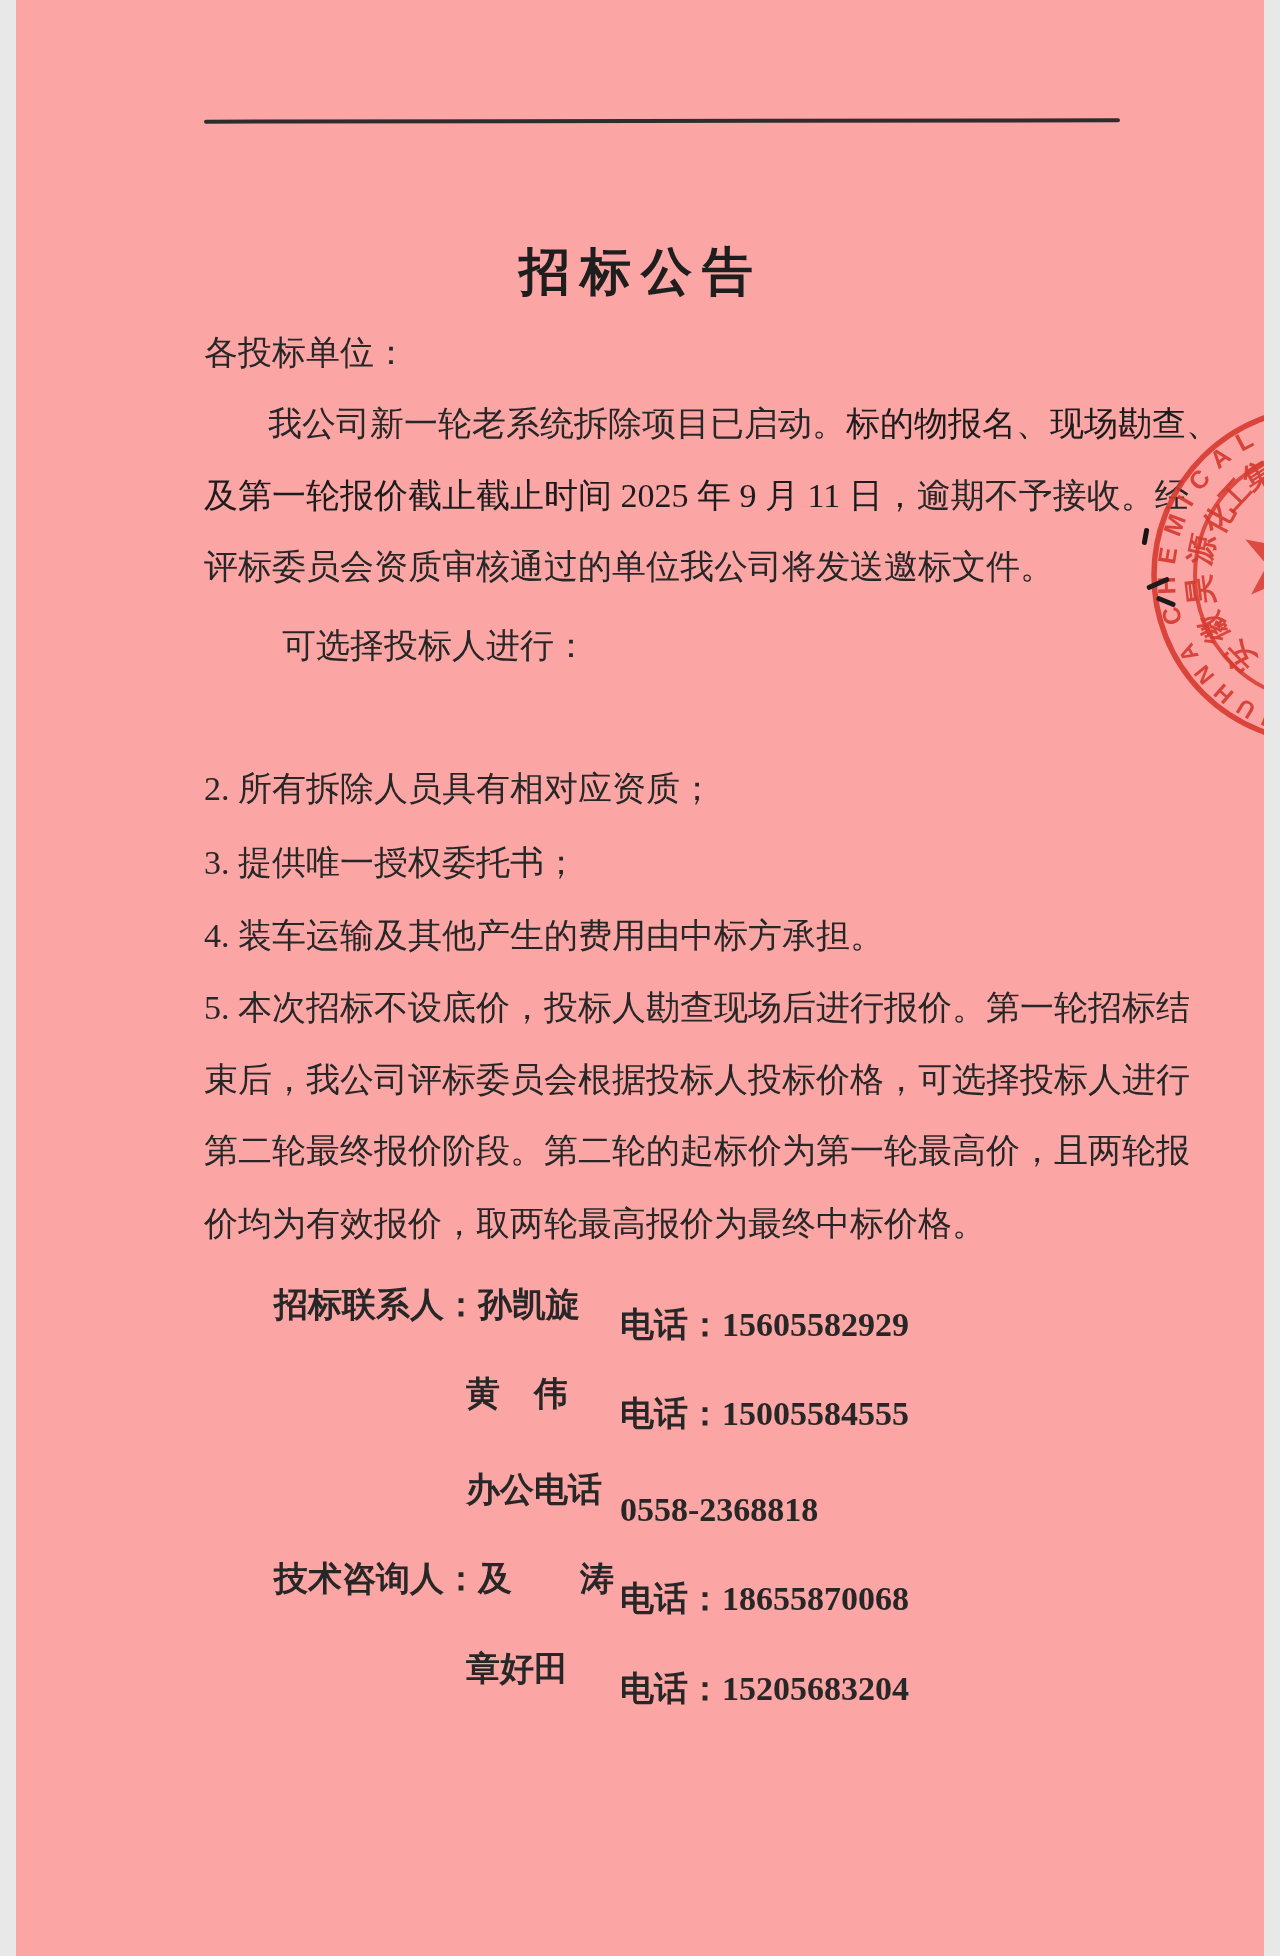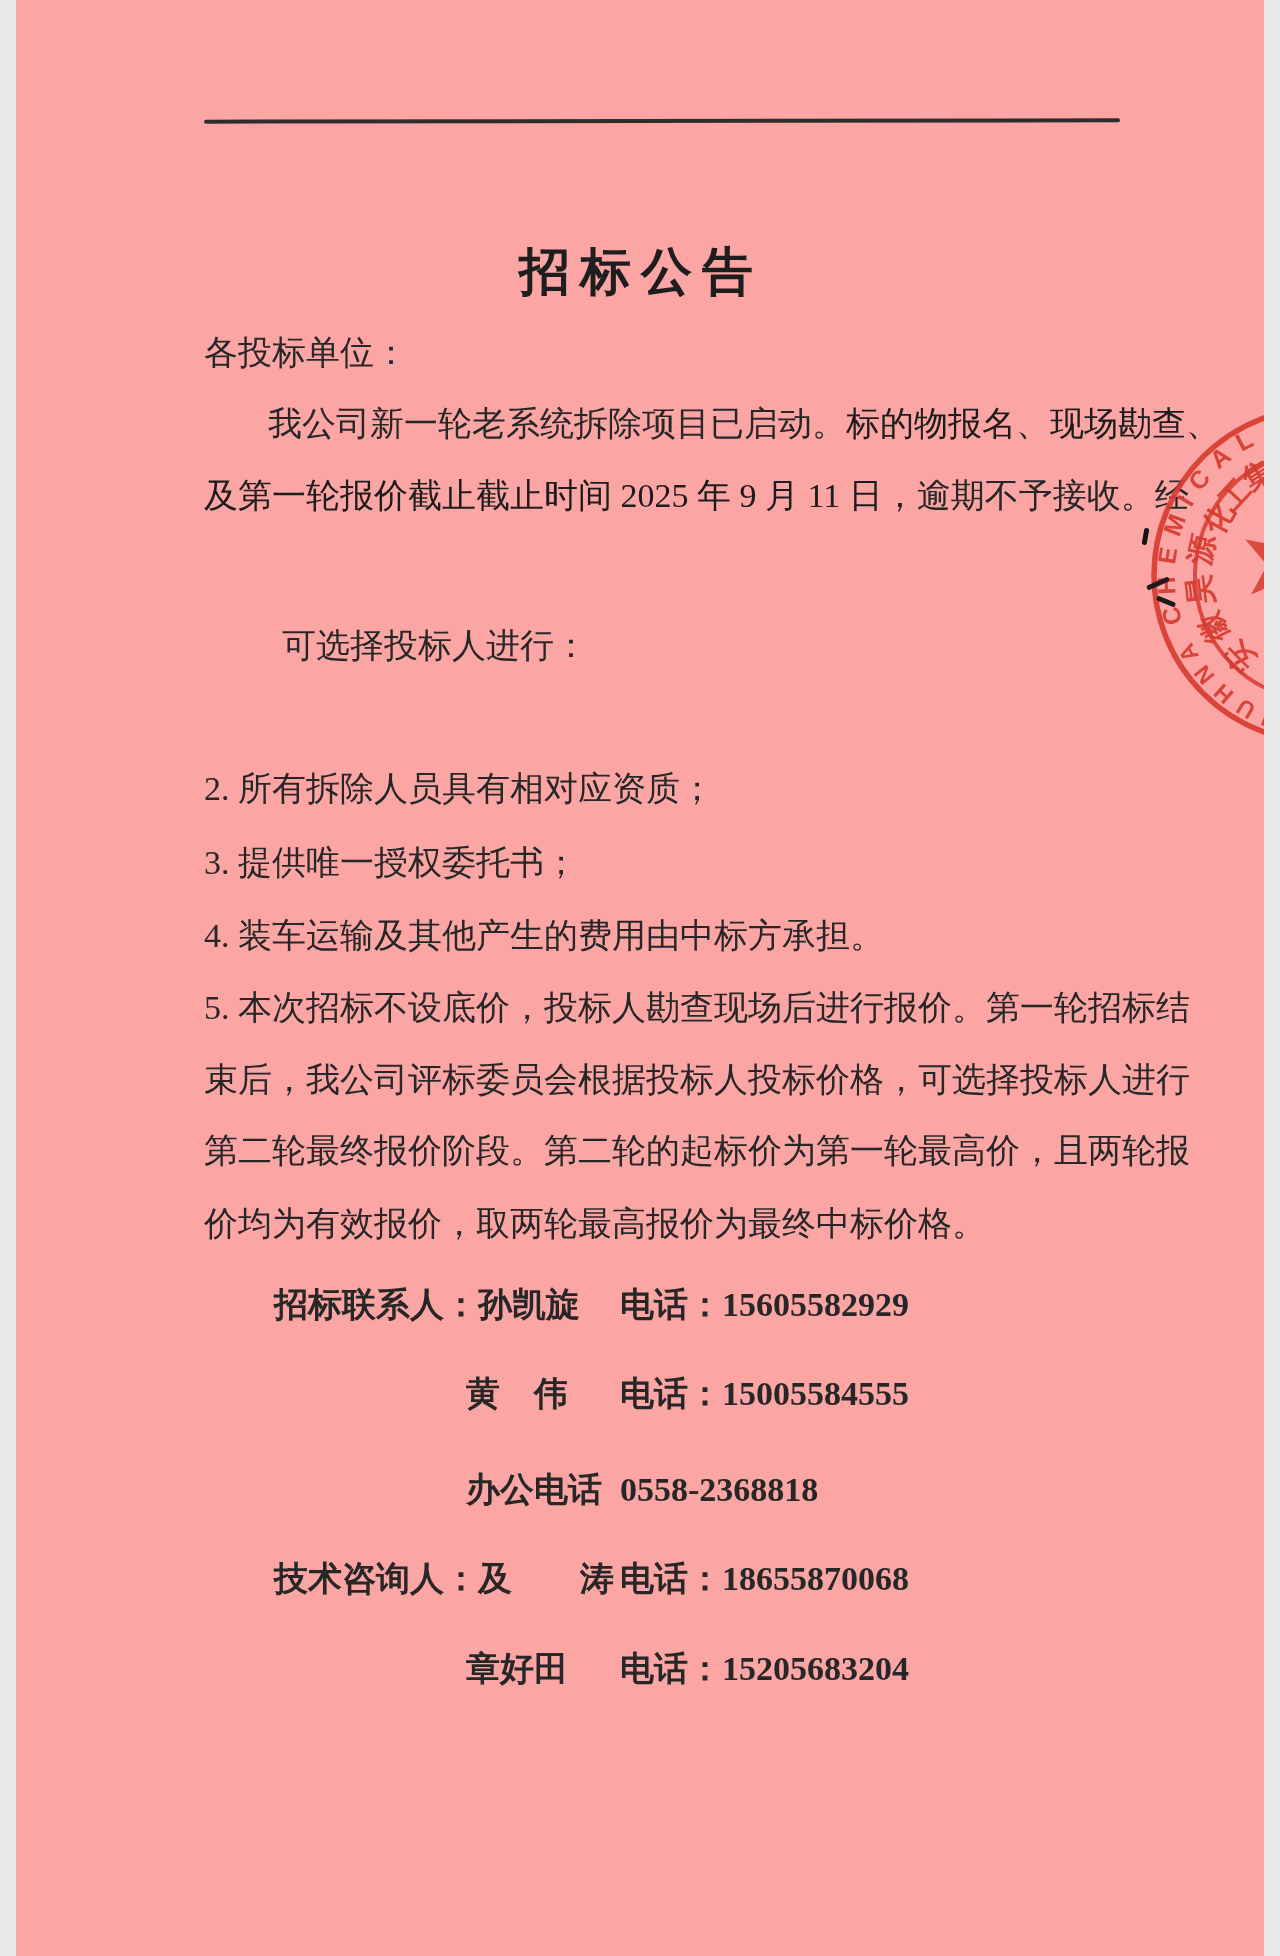--- a/index.html
+++ b/index.html
@@ -9,21 +9,21 @@
     font-family:"Liberation Serif","DejaVu Serif",serif;
     color:#282828;
   }
   .rule{position:absolute;left:188px;top:119px;width:916px;height:4px;background:#2d2d2d;border-radius:2px;transform:rotate(-0.08deg);}
   .title{position:absolute;left:170px;top:238px;width:910px;margin:0;text-align:center;
     font-size:51px;font-weight:bold;letter-spacing:10px;color:#1e1e1e;}
   .line{position:absolute;font-size:34px;line-height:1.15;white-space:pre;color:#272727;}
   .line b{font-weight:normal;color:#1c1c1c;}
   .crow{position:absolute;left:0;top:0;width:1280px;height:44px;font-weight:bold;}
   .crow .cl{position:absolute;font-size:34px;line-height:1.15;white-space:pre;color:#272727;}
-  .crow .cp{position:absolute;left:604px;font-size:34px;line-height:1.15;white-space:pre;color:#272727;}
+  .crow .cp{position:absolute;left:604px;font-size:34px;line-height:1.15;white-space:pre;color:#272727;margin-top:20px;}
   .stamp-svg{position:absolute;left:1093px;top:393px;width:187px;height:350px;}
   .scan-line{position:absolute;left:1266px;top:347px;width:3px;height:82px;background:#222;border-radius:2px;transform:rotate(1deg);}
   .red-fragment{position:absolute;left:1269px;top:410px;width:11px;height:44px;background:#d63a2f;opacity:.8;border-radius:2px;}
   .mark1{position:absolute;left:1127px;top:528px;width:5px;height:17px;background:#161616;transform:rotate(10deg);border-radius:2px;}
   .mark2{position:absolute;left:1130px;top:581px;width:24px;height:5px;background:#1b1b1b;transform:rotate(-24deg);border-radius:2px;}
   .mark3{position:absolute;left:1140px;top:599px;width:20px;height:5px;background:#1b1b1b;transform:rotate(22deg);border-radius:2px;}
   .stamp-arc-text{font-family:"Liberation Sans","DejaVu Sans",sans-serif;font-weight:bold;fill:#d63a2f;}
   .stamp-cjk{font-family:"Liberation Serif","DejaVu Serif",serif;font-weight:bold;fill:#d63a2f;font-size:30px;opacity:.9;}
 </style>
 </head>
@@ -34,20 +34,21 @@
   <div class="rule"></div>
 
   <h1 class="title">招标公告</h1>
 
   <div class="line" style="left:188px;top:333px">各投标单位：</div>
 
   <div class="line" style="left:252px;top:404px"><span>我公司新一轮老系统拆除项目已启动。</span><b>标的物报名、现场勘查、</b></div>
 
   <div class="line" style="left:188px;top:476px"><b>及第一轮报价截止截止时间 2025 年 9 月 11 日，</b><span>逾期不予接收。经</span></div>
 
+  <div class="line" style="left:188px;top:547px">评标委员会资质审核通过的单位我公司将发送邀标文件。</div>
 
   <div class="line" style="left:266px;top:626px">可选择投标人进行：</div>
 
   <div class="line" style="left:188px;top:769px">2. 所有拆除人员具有相对应资质；</div>
   <div class="line" style="left:188px;top:843px">3. 提供唯一授权委托书；</div>
   <div class="line" style="left:188px;top:916px">4. 装车运输及其他产生的费用由中标方承担。</div>
   <div class="line" style="left:188px;top:988px">5. 本次招标不设底价，投标人勘查现场后进行报价。第一轮招标结</div>
   <div class="line" style="left:188px;top:1060px">束后，我公司评标委员会根据投标人投标价格，可选择投标人进行</div>
   <div class="line" style="left:188px;top:1131px">第二轮最终报价阶段。第二轮的起标价为第一轮最高价，且两轮报</div>
   <div class="line" style="left:188px;top:1204px">价均为有效报价，取两轮最高报价为最终中标价格。</div>

